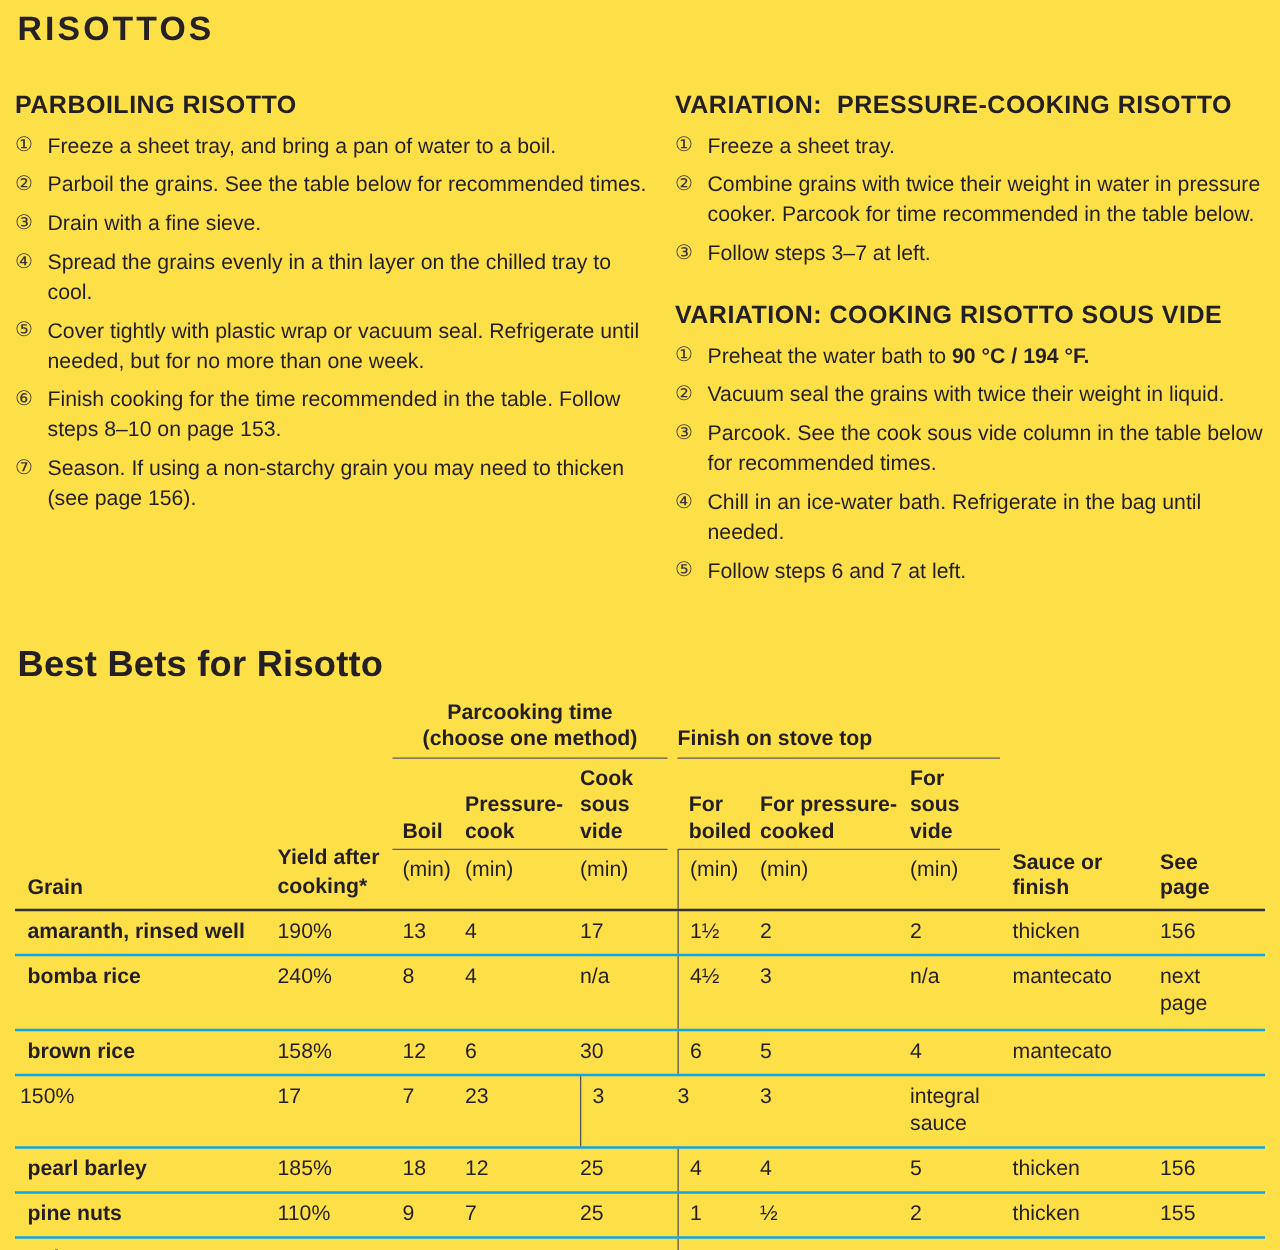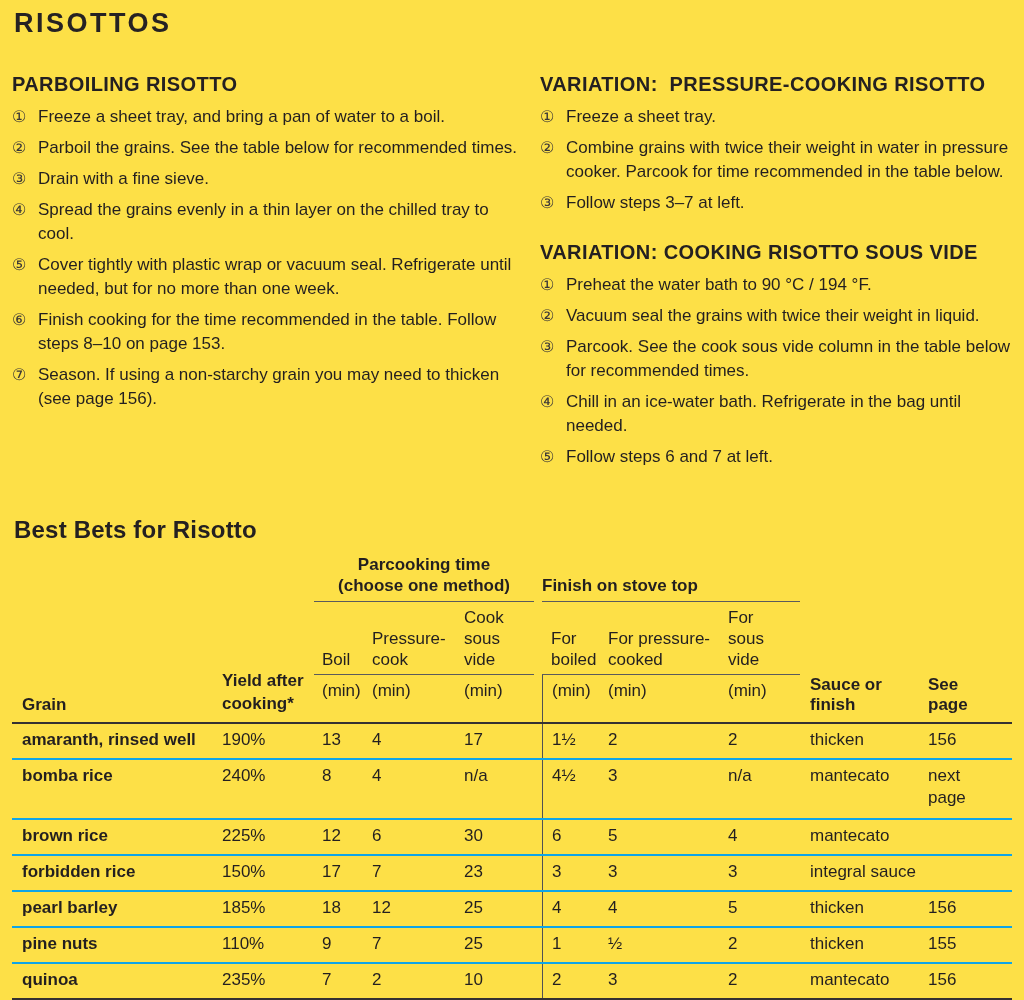--- a/index.html
+++ b/index.html
@@ -30,25 +30,25 @@
   }
   h2.sec.second{margin-top:26px;}
   .steps{margin:0 0 6px 0;padding:0;list-style:none;}
   .step{display:flex;margin:0 0 7px 0;font-size:17px;line-height:24px;}
   .step .num{
     flex:0 0 26px;
     font-size:16px;line-height:24px;
     color:#3a3637;
   }
   .step .txt{flex:1;}
-  .step .txt strong{font-weight:400;text-align:center;}
+  .step .txt strong{font-weight:700;text-align:center;}
 
   h2.table-title{
     margin:40px 0 10px 2px;
-    font-size:24px;font-weight:700;letter-spacing:0.2px;
+    font-size:29px;font-weight:700;letter-spacing:0.2px;
     color:#242021;
   }
 
   .btable{
     --cols:206px 100px 50px 92px 78px 66px 120px 82px 118px 72px;
     width:1000px;
     font-size:17px;
   }
   .hgrid{
     display:grid;
@@ -67,21 +67,21 @@
   }
   .hgrid .g2{
     grid-column:6/9;grid-row:1;
     font-weight:700;line-height:21px;
     border-bottom:1px solid #5a5a5c;
     margin-right:10px;padding-bottom:5px;
     align-self:end;
   }
   .hgrid .sub{
     grid-row:2;
-    font-weight:400;line-height:21px;
+    font-weight:700;line-height:21px;
     white-space:pre-line;
     display:flex;align-items:flex-end;
     border-bottom:1px solid #5a5a5c;
     padding:5px 4px 4px 0;
   }
   .hgrid .sub.c3{margin-left:-8px;padding-left:8px;}
   .hgrid .sub.c5{margin-right:8px;}
   .hgrid .sub.c6{padding-left:9px;}
   .hgrid .sub.c8{margin-right:10px;}
   .hgrid .minc{grid-row:3;padding:6px 4px 7px 0;}
@@ -238,32 +238,31 @@
           <div class="cell cb2">4</div>
           <div class="cell cb3">n/a</div>
           <div class="cell cf1">4½</div>
           <div class="cell cf2">3</div>
           <div class="cell cf3">n/a</div>
           <div class="cell csauce">mantecato</div>
           <div class="cell csee">next page</div>
         </div>
         <div class="trow">
           <div class="cell cgrain">brown rice</div>
-          <div class="cell cyield">225%</div>
+          <div class="cell cyield">158%</div>
           <div class="cell cb1">12</div>
           <div class="cell cb2">6</div>
           <div class="cell cb3">30</div>
           <div class="cell cf1">6</div>
           <div class="cell cf2">5</div>
           <div class="cell cf3">4</div>
           <div class="cell csauce">mantecato</div>
           <div class="cell csee"></div>
         </div>
         <div class="trow">
-          <div class="cell cgrain">forbidden rice</div>
           <div class="cell cyield">150%</div>
           <div class="cell cb1">17</div>
           <div class="cell cb2">7</div>
           <div class="cell cb3">23</div>
           <div class="cell cf1">3</div>
           <div class="cell cf2">3</div>
           <div class="cell cf3">3</div>
           <div class="cell csauce">integral sauce</div>
           <div class="cell csee"></div>
         </div>

